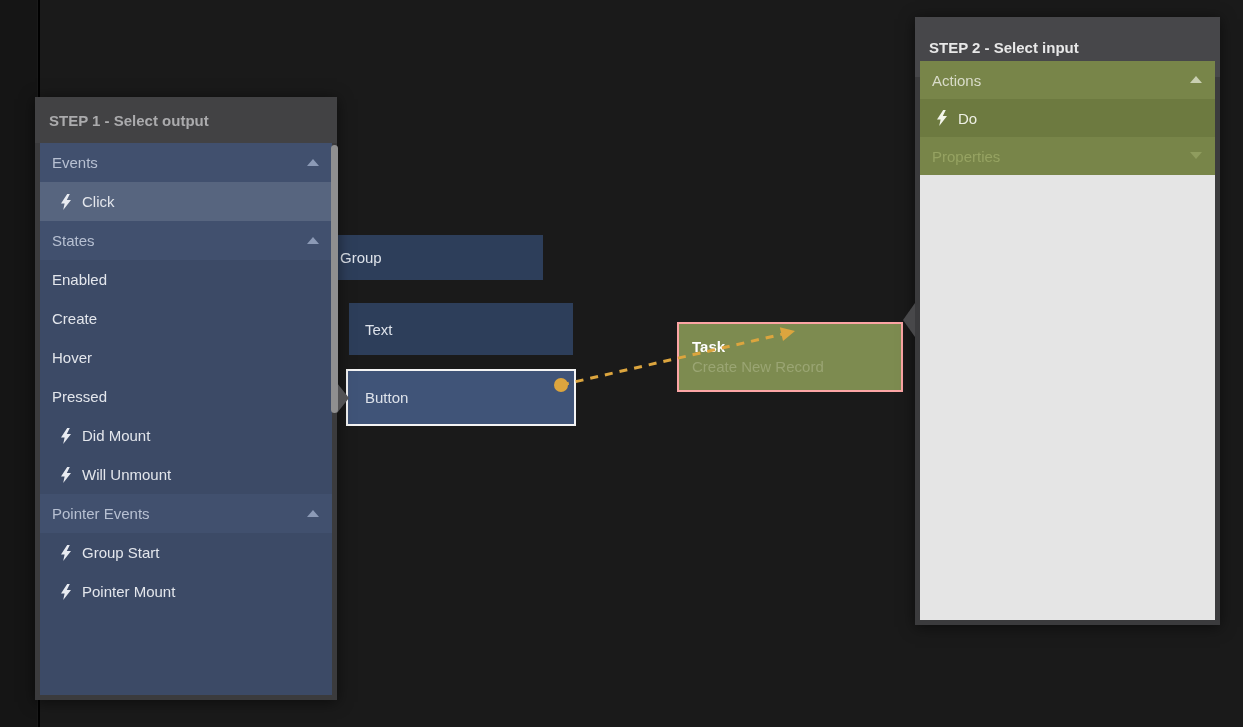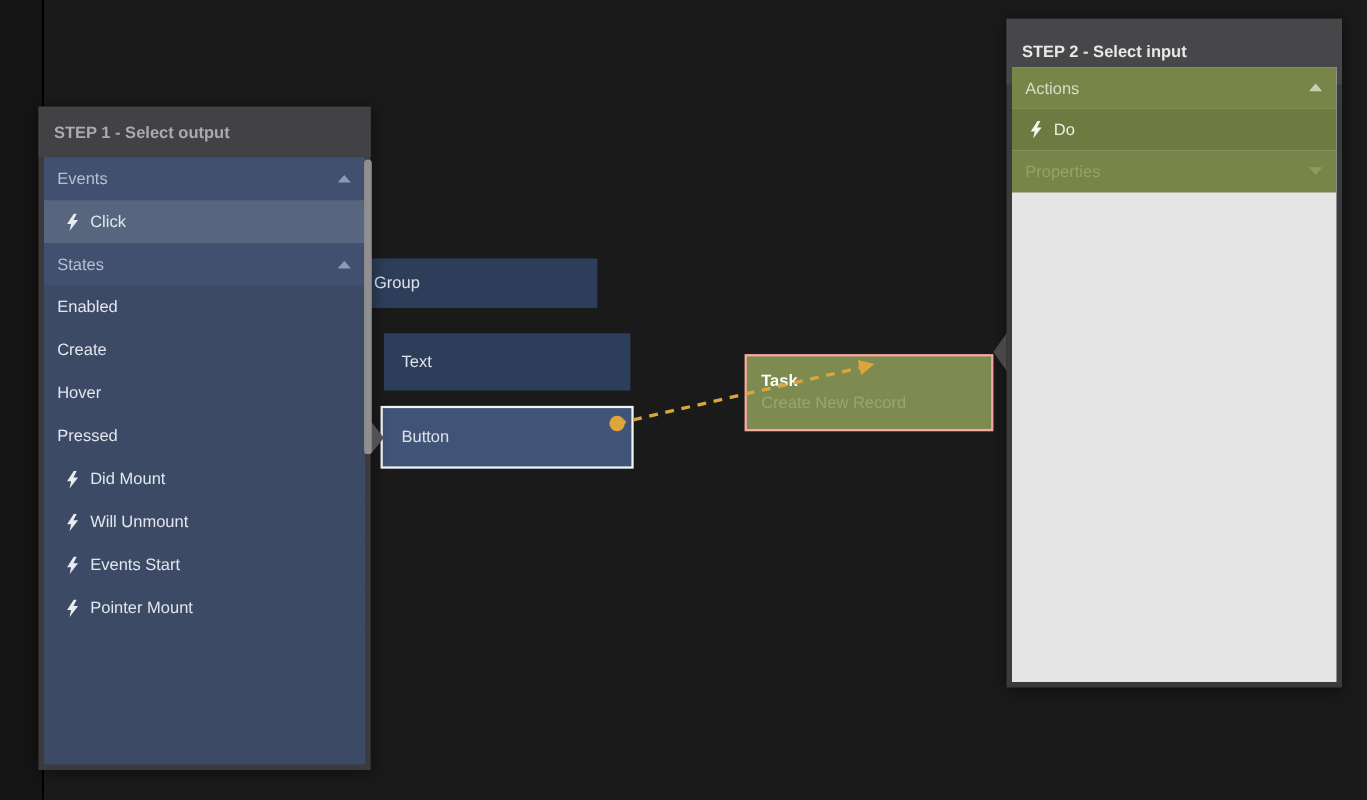--- a/index.html
+++ b/index.html
@@ -141,27 +141,31 @@
         <span>Did Mount</span>
       </div>
       <div class="row p1-item with-icon">
         <span class="bolt">
             <svg viewBox="0 0 12 16">
               <path d="M7.2 0 L1 9.6 L4.6 9.6 L3.2 16 L11 6 L6.8 6 L9.8 0 Z"></path>
             </svg>
           </span>
         <span>Will Unmount</span>
       </div>
-      <div class="row p1-item with-icon">
-        <span class="bolt">
-            <svg viewBox="0 0 12 16">
-              <path d="M7.2 0 L1 9.6 L4.6 9.6 L3.2 16 L11 6 L6.8 6 L9.8 0 Z"></path>
-            </svg>
-          </span>
-        <span>Events Start</span>
+      <div class="row p1-header">
+        <span>Pointer Events</span>
+        <span class="caret caret-up"></span>
+      </div>
+      <div class="row p1-item with-icon">
+        <span class="bolt">
+            <svg viewBox="0 0 12 16">
+              <path d="M7.2 0 L1 9.6 L4.6 9.6 L3.2 16 L11 6 L6.8 6 L9.8 0 Z"></path>
+            </svg>
+          </span>
+        <span>Group Start</span>
       </div>
       <div class="row p1-item with-icon">
         <span class="bolt">
             <svg viewBox="0 0 12 16">
               <path d="M7.2 0 L1 9.6 L4.6 9.6 L3.2 16 L11 6 L6.8 6 L9.8 0 Z"></path>
             </svg>
           </span>
         <span>Pointer Mount</span>
       </div>
     </div>

